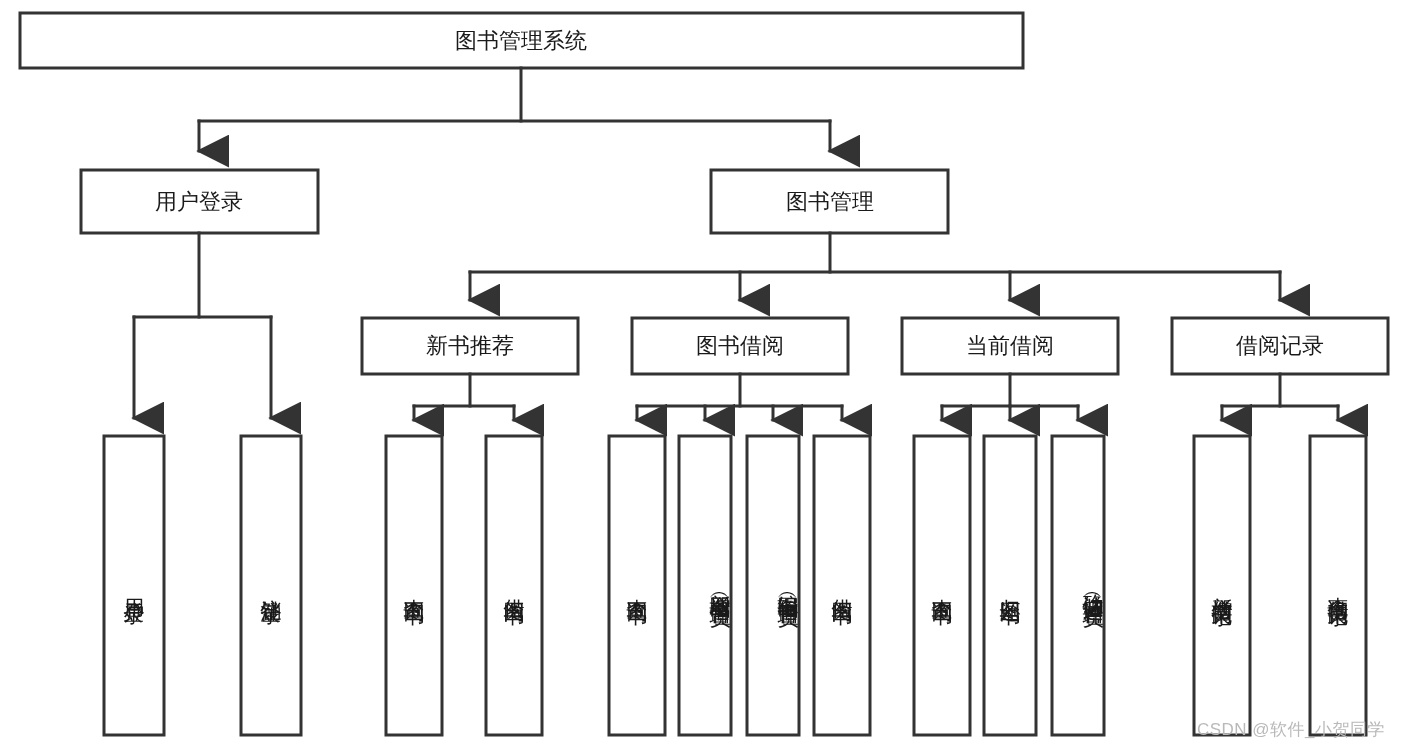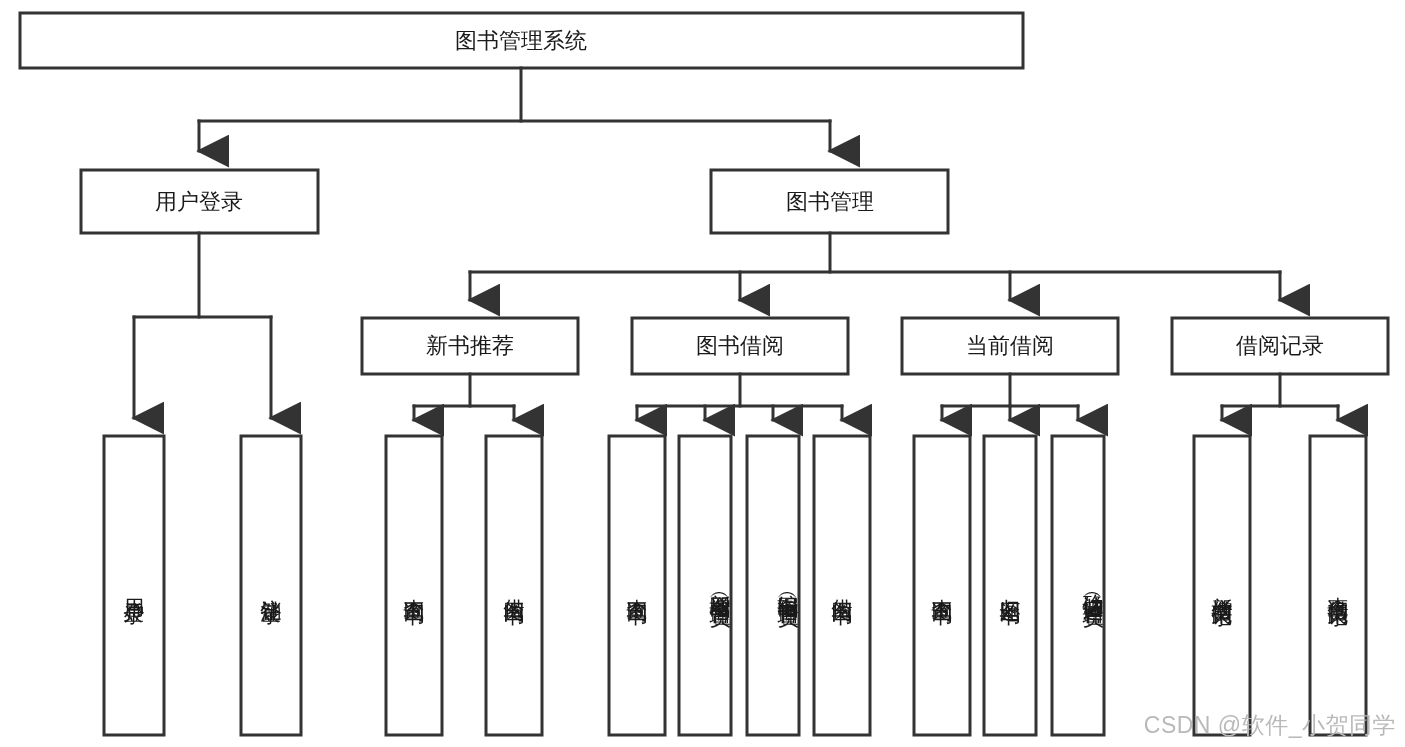--- a/index.html
+++ b/index.html
@@ -11,21 +11,20 @@
     width: 1405px;
     height: 747px;
     font-family: "Liberation Sans", "DejaVu Sans", sans-serif;
     overflow: hidden;
     position: relative;
   }
   #diagram-root {
     position: relative;
     width: 1393px;
     height: 747px;
-    padding-left: 11px;
   }
   svg.diagram {
     position: absolute;
     top: 0;
     left: 0;
     width: 1405px;
     height: 747px;
   }
   .node-box {
     fill: #ffffff;
@@ -62,21 +61,21 @@
     justify-content: center;
     white-space: pre-wrap;
     text-align: center;
     pointer-events: none;
   }
   .watermark {
     position: absolute;
     right: 8px;
     bottom: 6px;
     font-family: "Liberation Sans", "DejaVu Sans", sans-serif;
-    font-size: 23px;
+    font-size: 17px;
     color: #b9b9b9;
     letter-spacing: 0.5px;
     white-space: nowrap;
   }
 </style>
 </head>
 <body>
 
 <div id="diagram-root">
 

